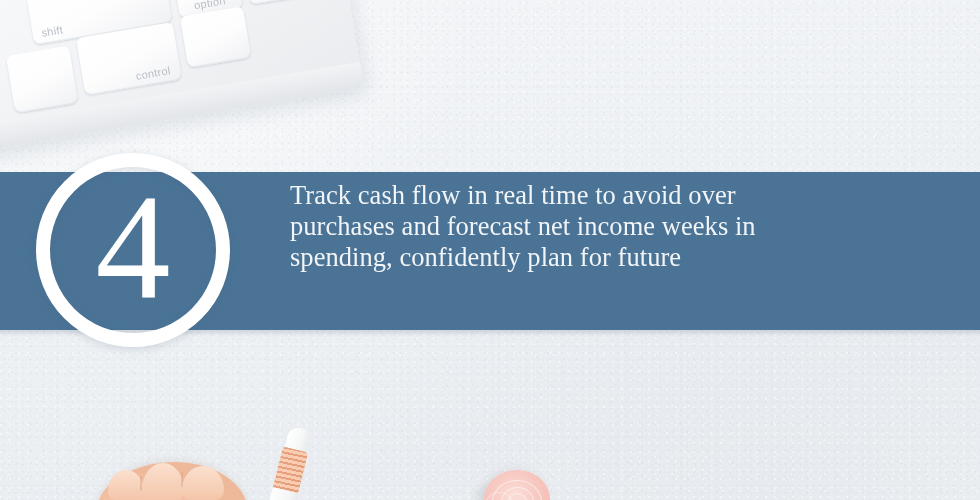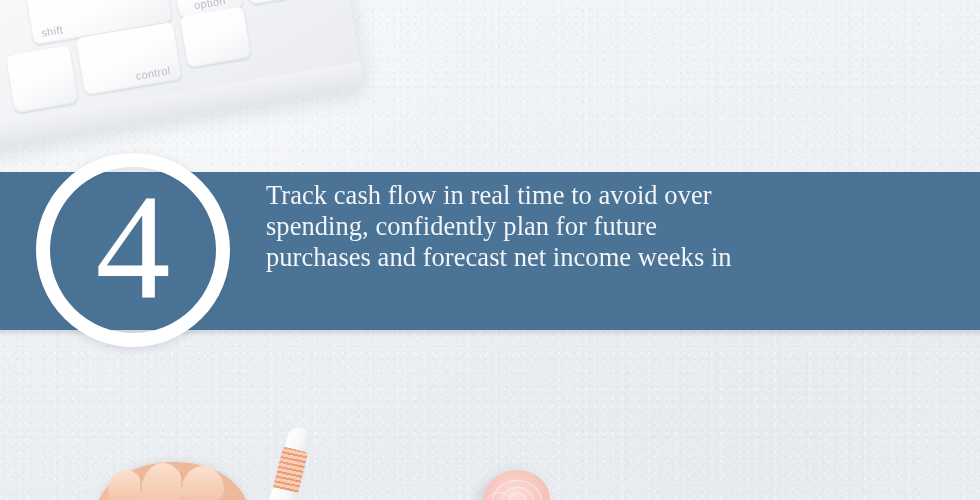--- a/index.html
+++ b/index.html
@@ -142,21 +142,21 @@
     position: absolute;
     left: 266px;
     top: 180px;
     width: 630px;
     color: #f2f5f8;
     font-family: "Liberation Serif", serif;
     font-size: 26.5px;
     line-height: 31px;
     letter-spacing: .05px;
   }
-  .banner-text .ln { display: block; white-space: nowrap; }
+  .banner-text .ln { display: block; white-space: nowrap; margin-left: 24px; }
 
   
   .hand {
     position: absolute;
     left: 96px;
     top: 462px;
     width: 152px;
     height: 60px;
     border-radius: 58% 54% 18% 22% / 96% 94% 10% 10%;
     background:
@@ -290,22 +290,22 @@
   </div>
 
   <div class="banner"></div>
   <div class="banner-shadow"></div>
 
   <div class="circle"></div>
   <div class="circle-num">4</div>
 
   <div class="banner-text">
     <span class="ln">Track cash flow in real time to avoid over</span>
+    <span class="ln">purchases and forecast net income weeks in</span>
     <span class="ln">spending, confidently plan for future</span>
-    <span class="ln">purchases and forecast net income weeks in</span>
   </div>
 
   <div class="hand"></div>
   <div class="knuckle k1"></div>
   <div class="knuckle k2"></div>
   <div class="knuckle k3"></div>
   <div class="finger-crease" style="left:140px; top:476px;"></div>
   <div class="finger-crease" style="left:181px; top:472px;"></div>
 
   <div class="pen-shadow"></div>

